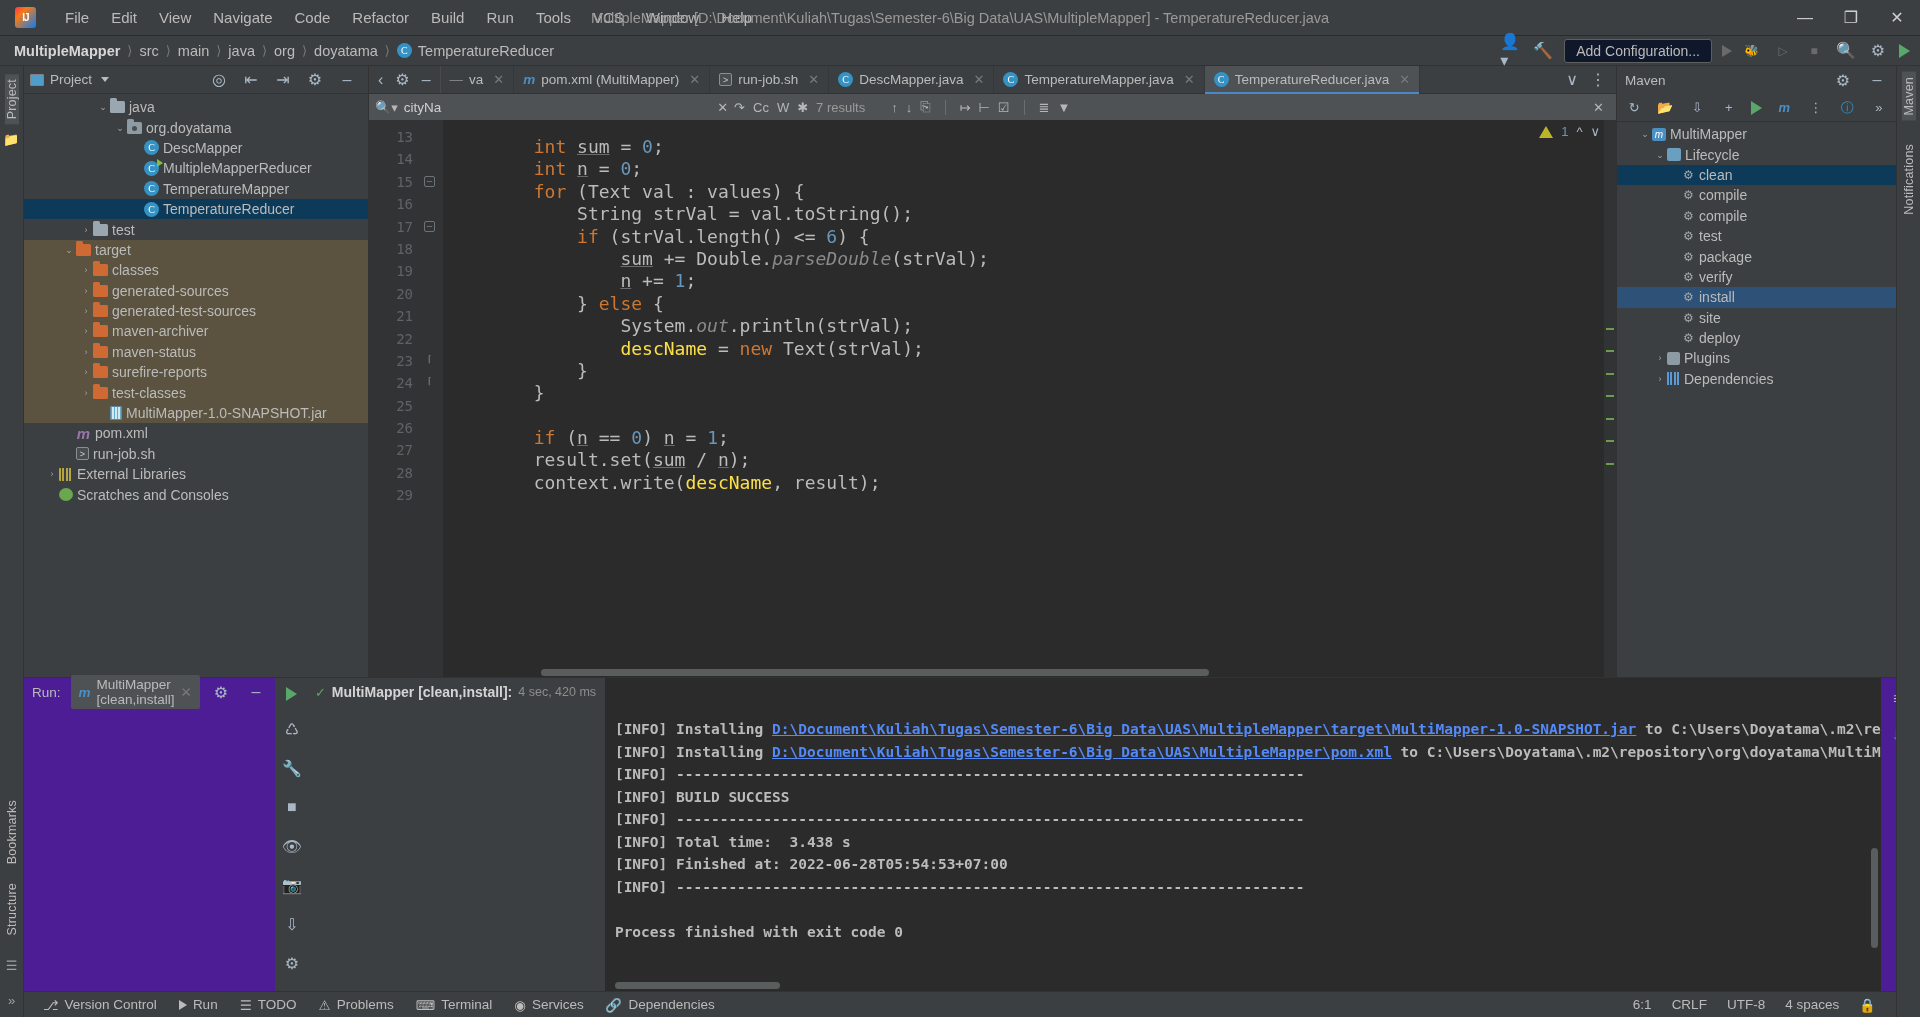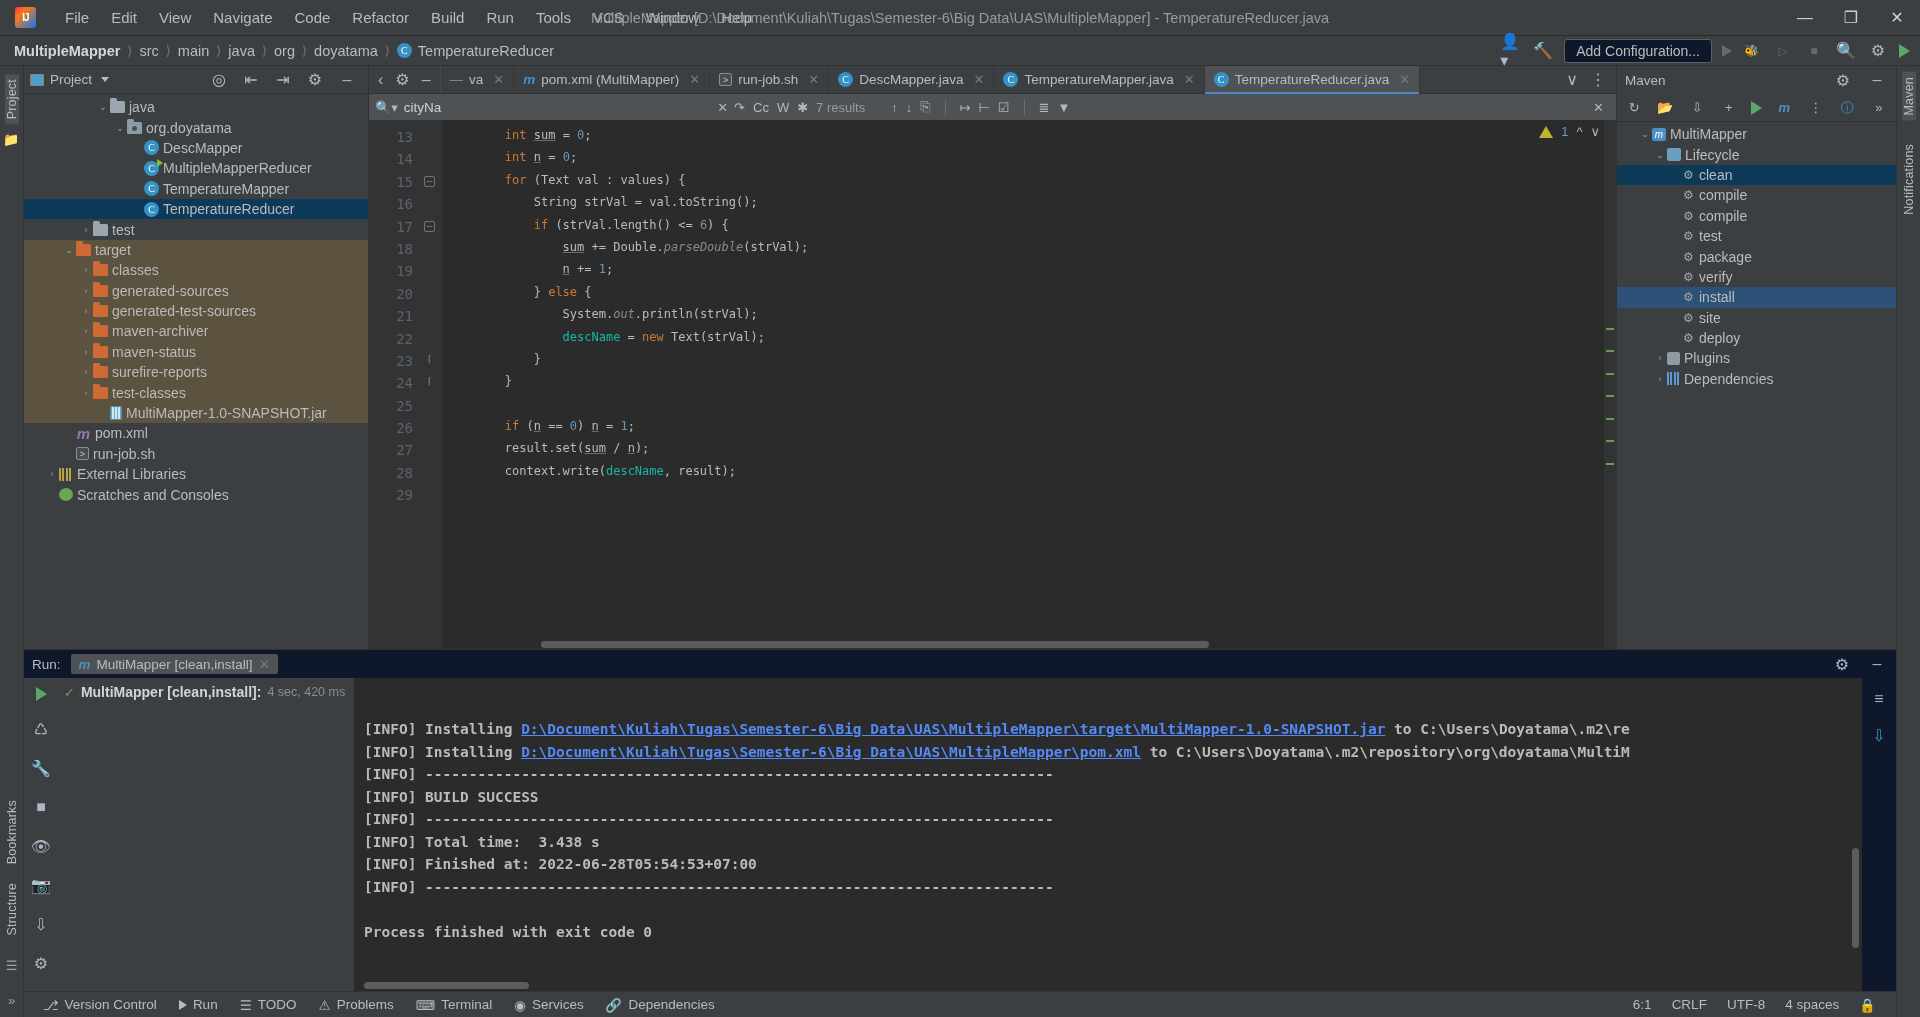--- a/index.html
+++ b/index.html
@@ -172,27 +172,27 @@
     width: 74px; flex: 0 0 74px; background: #313335; text-align: right; padding-top: 6px;
     font-family: "DejaVu Sans Mono", monospace; font-size: 14px; color: #606366; position: relative;
   }
   .gl { height: 22.4px; line-height: 22.4px; padding-right: 30px; position: relative; }
   .fold {
     position: absolute; right: 8px; top: 5px; width: 11px; height: 11px;
     border: 1px solid #6e7275; border-radius: 2px; color:#8a8f91; font-size:9px; line-height:9px; text-align:center;
   }
   .fold.bracket { border: none; }
   .code-lines {
-    flex: 1 1 auto; font-family: "DejaVu Sans Mono", monospace; font-size: 12px;
-    padding-top: 4px; padding-left: 4px; overflow: hidden; position: relative; white-space: pre;
+    flex: 1 1 auto; font-family: "DejaVu Sans Mono", monospace; font-size: 18px;
+    padding-top: 16px; padding-left: 4px; overflow: hidden; position: relative; white-space: pre;
   }
   .cl { height: 22.4px; line-height: 22.4px; }
   .kw { color: #cc7832; }
   .num { color: #6897bb; }
-  .fld { color: #14b8a6; }
+  .fld { color: #fde047; }
   .ital { color: #8a8a8a; font-style: italic; }
   .und { text-decoration: underline; text-decoration-color: #6b6b6b; }
 
   .right-marks { position: absolute; right: 0; top: 0; bottom: 0; width: 12px; background: #313335; }
   .mark { position: absolute; right: 2px; width: 8px; height: 2px; background: #6a9d4f; }
   .editor-status {
     position: absolute; right: 16px; top: 4px; display: flex; align-items: center; gap: 8px;
     font-size: 13px; color: #a9b7c6; z-index: 4;
   }
   .warn-tri { width:0;height:0;border-left:7px solid transparent;border-right:7px solid transparent;border-bottom:12px solid #bbb529; position:relative; }
@@ -222,21 +222,21 @@
   .plugins-ic { width: 13px; height: 13px; flex:0 0 13px; background:#8d9ba5; border-radius:2px; }
   .deps-ic { width: 13px; height: 13px; flex:0 0 13px; background: repeating-linear-gradient(90deg,#5b9bd5 0 2px,#3c3f41 2px 3.5px); }
 
   
   .right-strip {
     width: 24px; flex: 0 0 24px; background: #3c3f41; border-left: 1px solid #323232;
     display: flex; flex-direction: column; align-items: center; padding-top: 6px;
   }
 
   
-  .run-panel { flex: 0 0 300px; display: flex; flex-direction: column; background: #0f172a; border-top: 1px solid #323232; }
+  .run-panel { flex: 0 0 300px; display: flex; flex-direction: row; background: #4c1d95; border-top: 1px solid #323232; }
   .run-head {
     height: 28px; flex: 0 0 28px; display: flex; align-items: center; padding: 0 8px; gap: 10px;
   }
   .run-head .lbl { font-size: 13.5px; }
   .run-tab {
     display: flex; align-items: center; gap: 6px; padding: 2px 8px; font-size: 13.5px;
     background: #4e5254; border-radius: 2px;
   }
   .run-head .tools { margin-left: auto; display: flex; gap: 13px; align-items: center; }
   .run-body { flex: 1 1 auto; display: flex; min-height: 0; }

